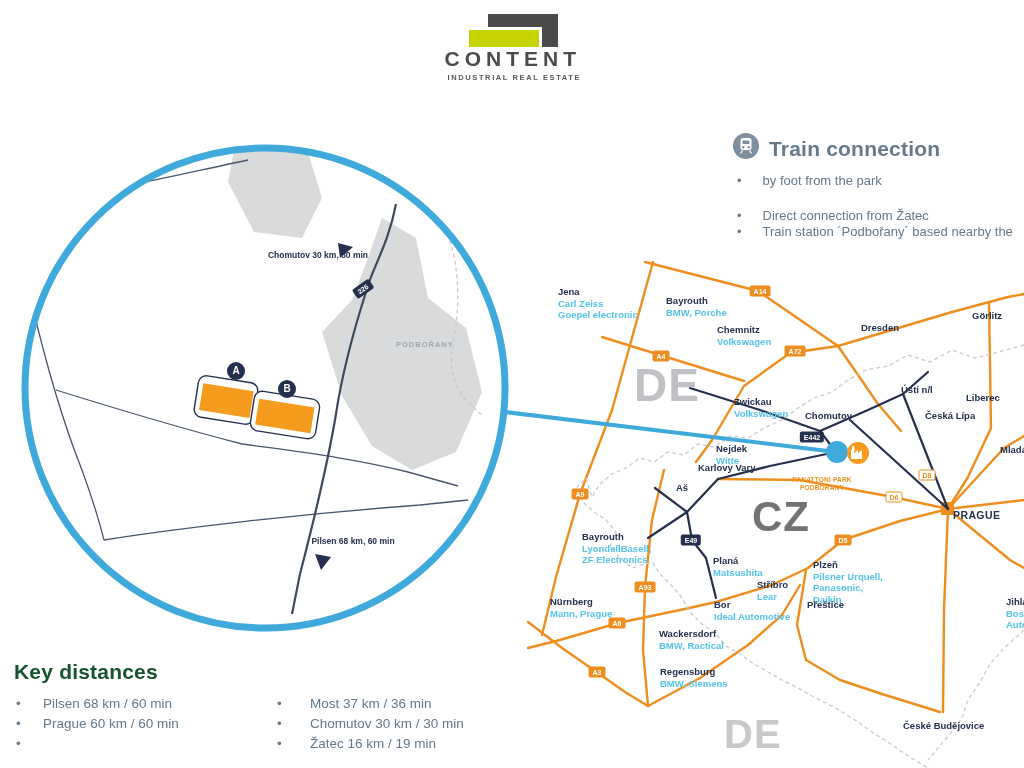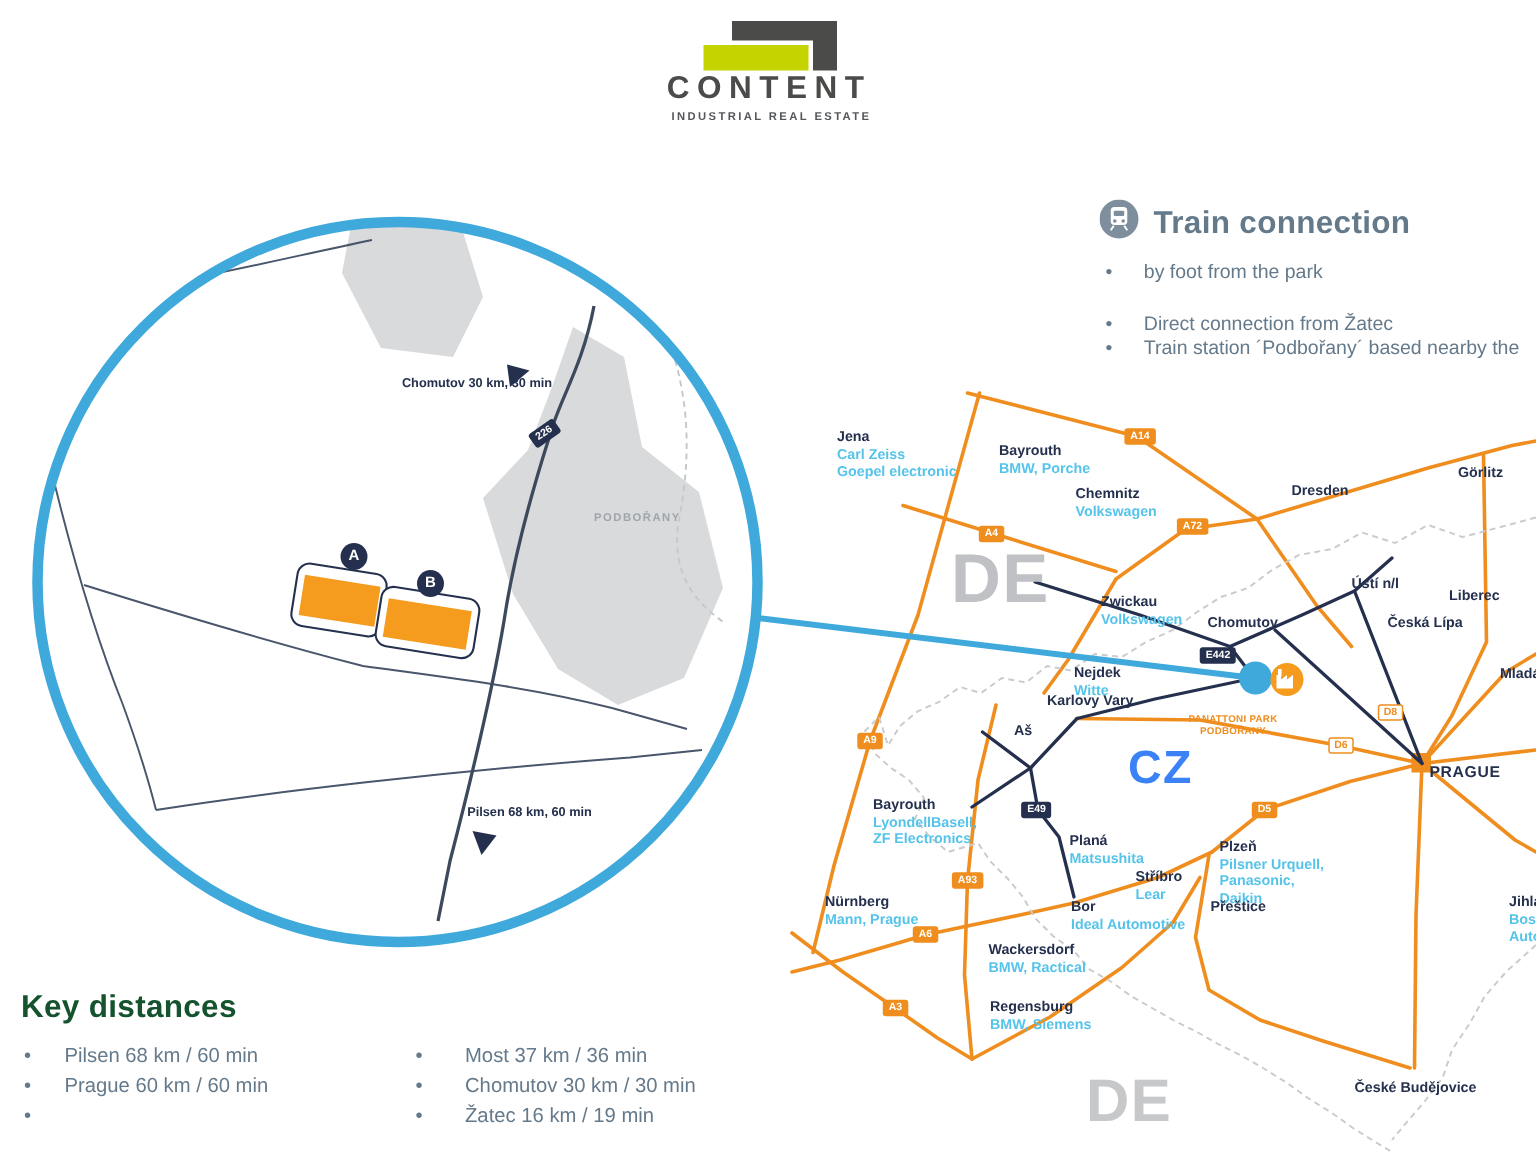--- a/index.html
+++ b/index.html
@@ -200,21 +200,21 @@
   <div class="badge e" style="left:363px;top:289px;transform:translate(-50%,-50%) rotate(-35deg)">226</div>
   <div class="letterbadge" style="left:227px;top:362px">A</div>
   <div class="letterbadge" style="left:278px;top:380px">B</div>
 
   <div class="parklabel">
     <div>PANATTONI PARK</div>
     <div>PODBOŘANY</div>
   </div>
 
   <div class="region" style="left:634px;top:362px;font-size:46px;color:#BFC1C4">DE</div>
-  <div class="region" style="left:752px;top:496px;font-size:31px;color:#3b82f6">CZ</div>
+  <div class="region" style="left:752px;top:496px;font-size:42px;color:#737373">CZ</div>
   <div class="region" style="left:724px;top:714px;font-size:40px;color:#C6C8CA">DE</div>
 
   <div class="badge de" style="left:760px;top:291px">A14</div>
   <div class="badge de" style="left:661px;top:356px">A4</div>
   <div class="badge de" style="left:795px;top:351px">A72</div>
   <div class="badge de" style="left:580px;top:494px">A9</div>
   <div class="badge de" style="left:645px;top:587px">A93</div>
   <div class="badge de" style="left:617px;top:623px">A6</div>
   <div class="badge de" style="left:597px;top:672px">A3</div>
   <div class="badge de" style="left:843px;top:540px">D5</div>

